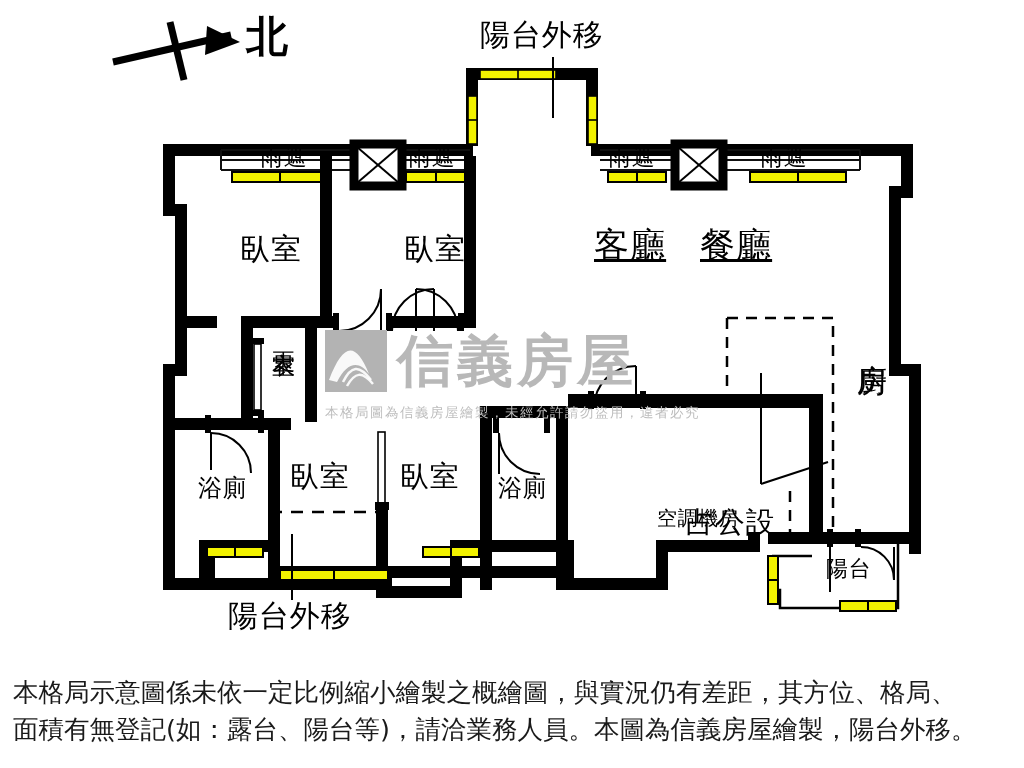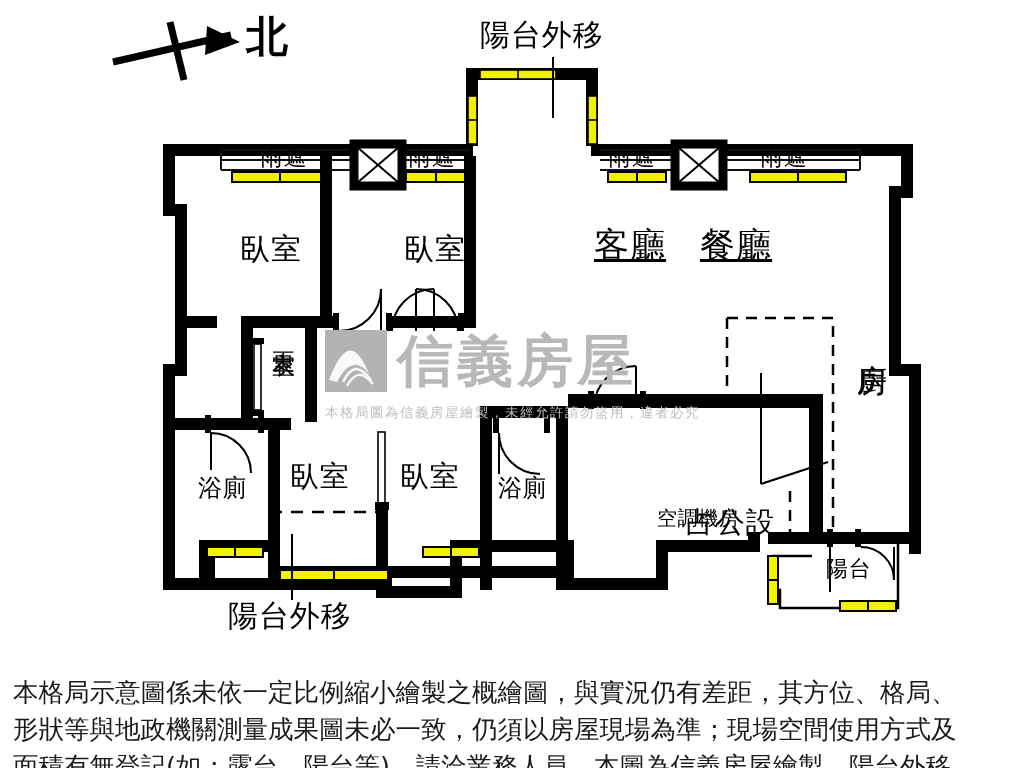--- a/index.html
+++ b/index.html
@@ -408,17 +408,16 @@
         </div>
         <div id="wm-text">信義房屋</div>
       </div>
       <div id="wm-sub">本格局圖為信義房屋繪製，未經允許請勿盜用，違者必究</div>
     </div>
 
   </div>
 
   <div id="disclaimer">
     <div>本格局示意圖係未依一定比例縮小繪製之概繪圖，與實況仍有差距，其方位、格局、</div>
-    <div>形狀等與地政機關測量成果圖未必一致，仍須以房屋現場為準；現場空間使用方式及</div>
     <div>面積有無登記(如：露台、陽台等)，請洽業務人員。本圖為信義房屋繪製，陽台外移。</div>
   </div>
 
 </div>
 
 </body></html>

